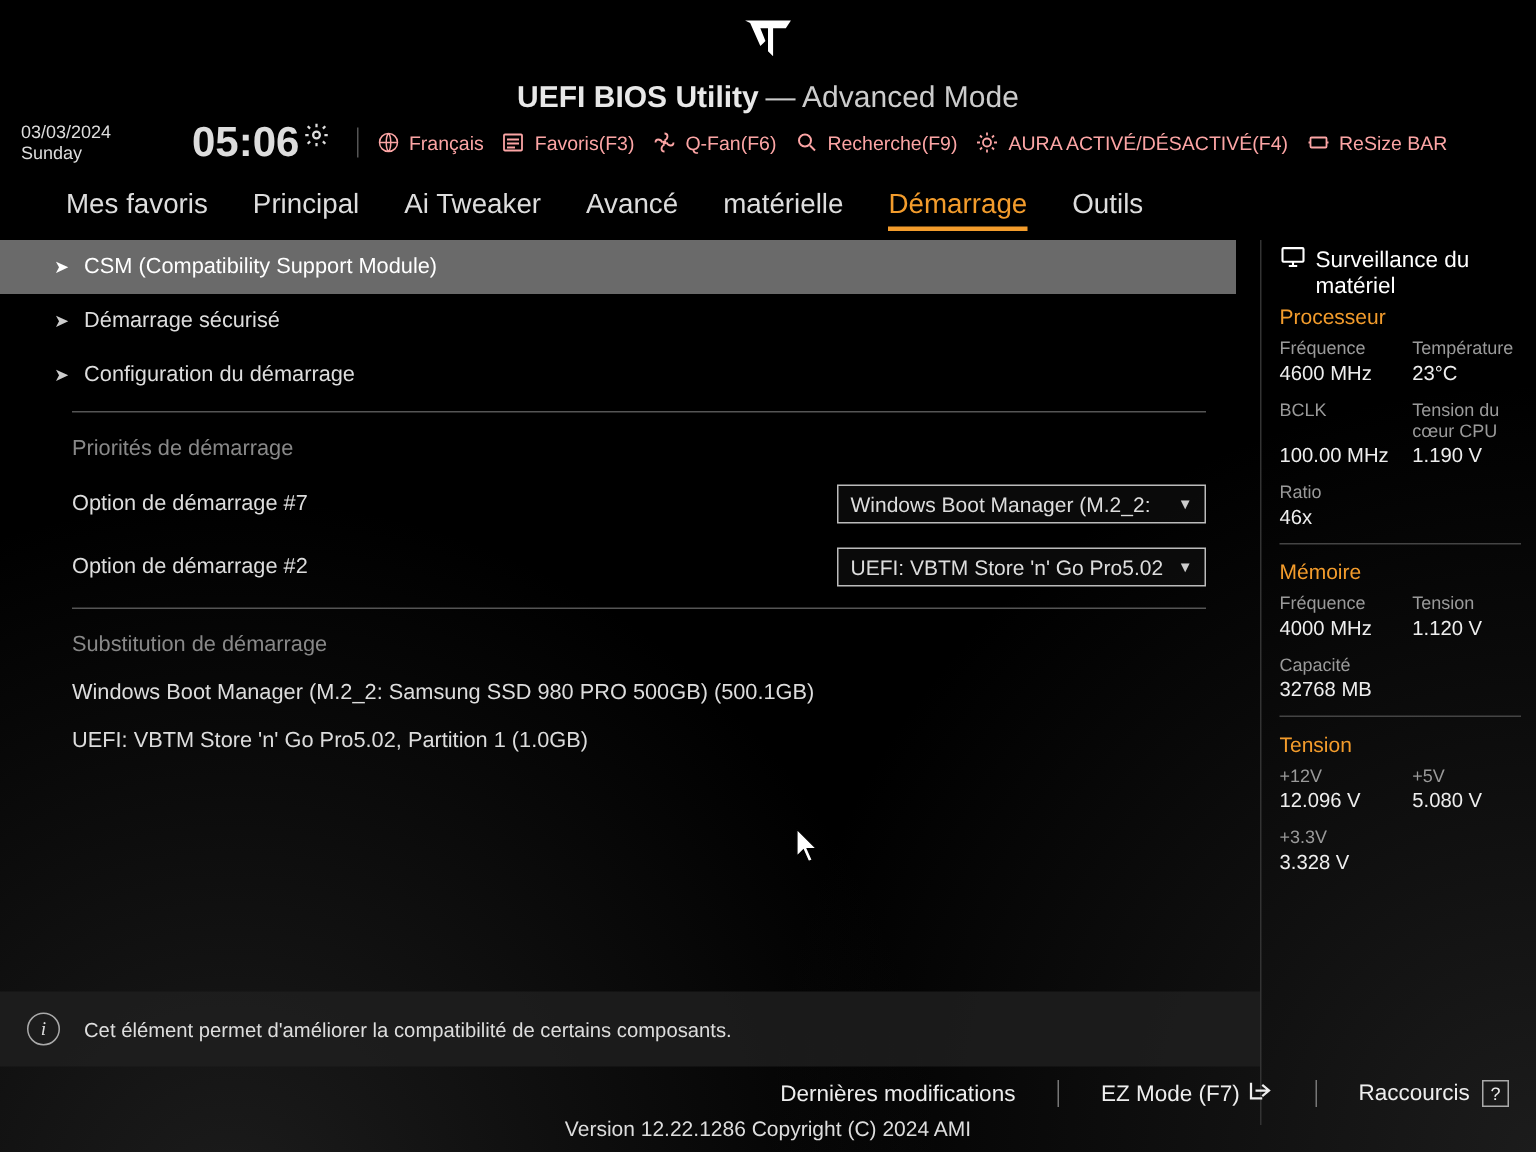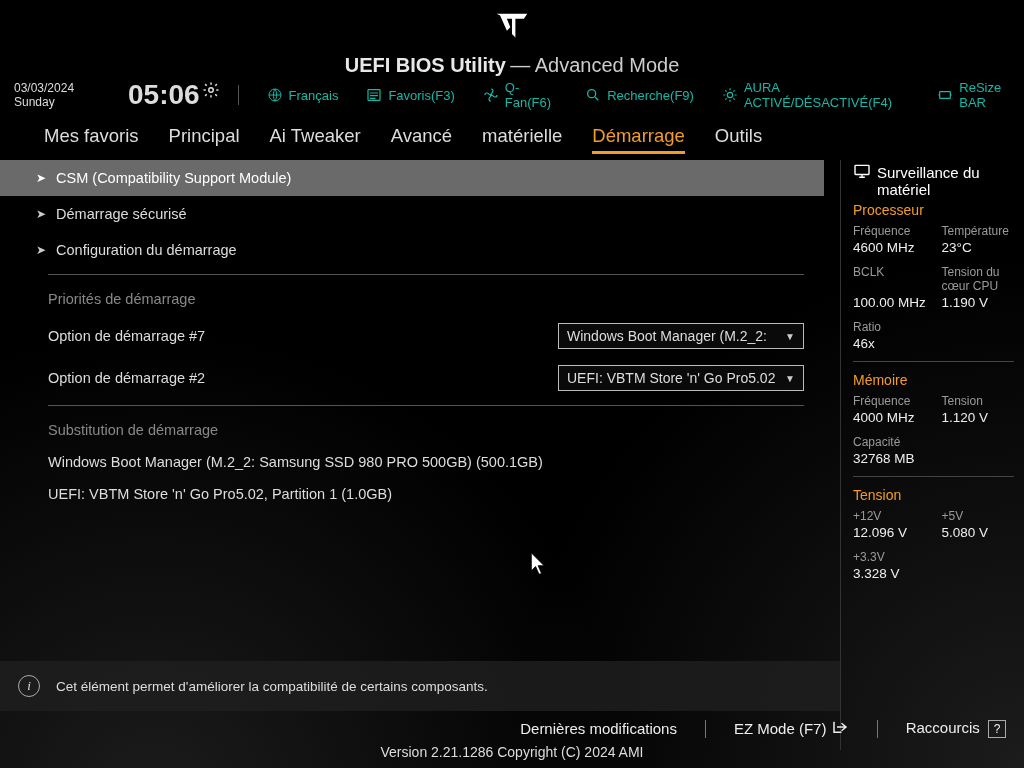--- a/index.html
+++ b/index.html
@@ -30,22 +30,22 @@
   .title-mode { font-size: 20px; font-weight: 400; color:#ccc; }
   .datetime-row {
     display: flex; align-items: center;
     padding: 0 2px 6px 14px;
     gap: 10px;
   }
   .date-block { font-size: 12px; line-height: 1.2; color:#ddd; min-width:72px; }
   .clock { font-size: 28px; font-weight: 600; display:flex; align-items:flex-start; gap:2px;margin-left:32px; }
   .clock-gear { font-size:18px; line-height:1; position:relative; top:2px; color:#ddd; }
   .topshortcuts {
-    display: flex; align-items: center; gap: 28px;
-    font-size: 13px; color:#14b8a6; margin-left:8px;
+    display: flex; align-items: center; gap: 12px;
+    font-size: 13px; color:#fca5a5; margin-left:8px;
   }
   .topshortcuts .sep { width:1px; height:20px; background:#555; }
   .ts-item { display:flex; align-items:center; gap:6px; cursor:pointer; }
   .ts-icon { width:16px; height:16px; display:inline-flex; align-items:center; justify-content:center; }
   
   .tabs {
     display:flex; gap:30px;
     padding: 8px 32px 6px 44px;
     font-size:18.5px;
     color:#ddd;
@@ -354,18 +354,18 @@
             <path d="M4 2v14h10M20 9H8M14 4l6 5-6 5"></path>
           </svg>
         </span>
     </span>
     <span class="footer-sep"></span>
     <span>
       <span>Raccourcis</span>
       <span class="help-q">?</span>
     </span>
   </div>
-  <div class="footer-bottom">Version 2.21.1286 Copyright (C) 2024 AMI</div>
+  <div class="footer-bottom">Version 12.22.1286 Copyright (C) 2024 AMI</div>
 </div>
 
 <svg class="cursor" viewBox="0 0 20 28">
   <path d="M1 1 L1 22 L6 17 L10 26 L13 25 L9 16 L16 16 Z" fill="#fff" stroke="#000" stroke-width="1"></path>
 </svg>
 
 </body></html>

